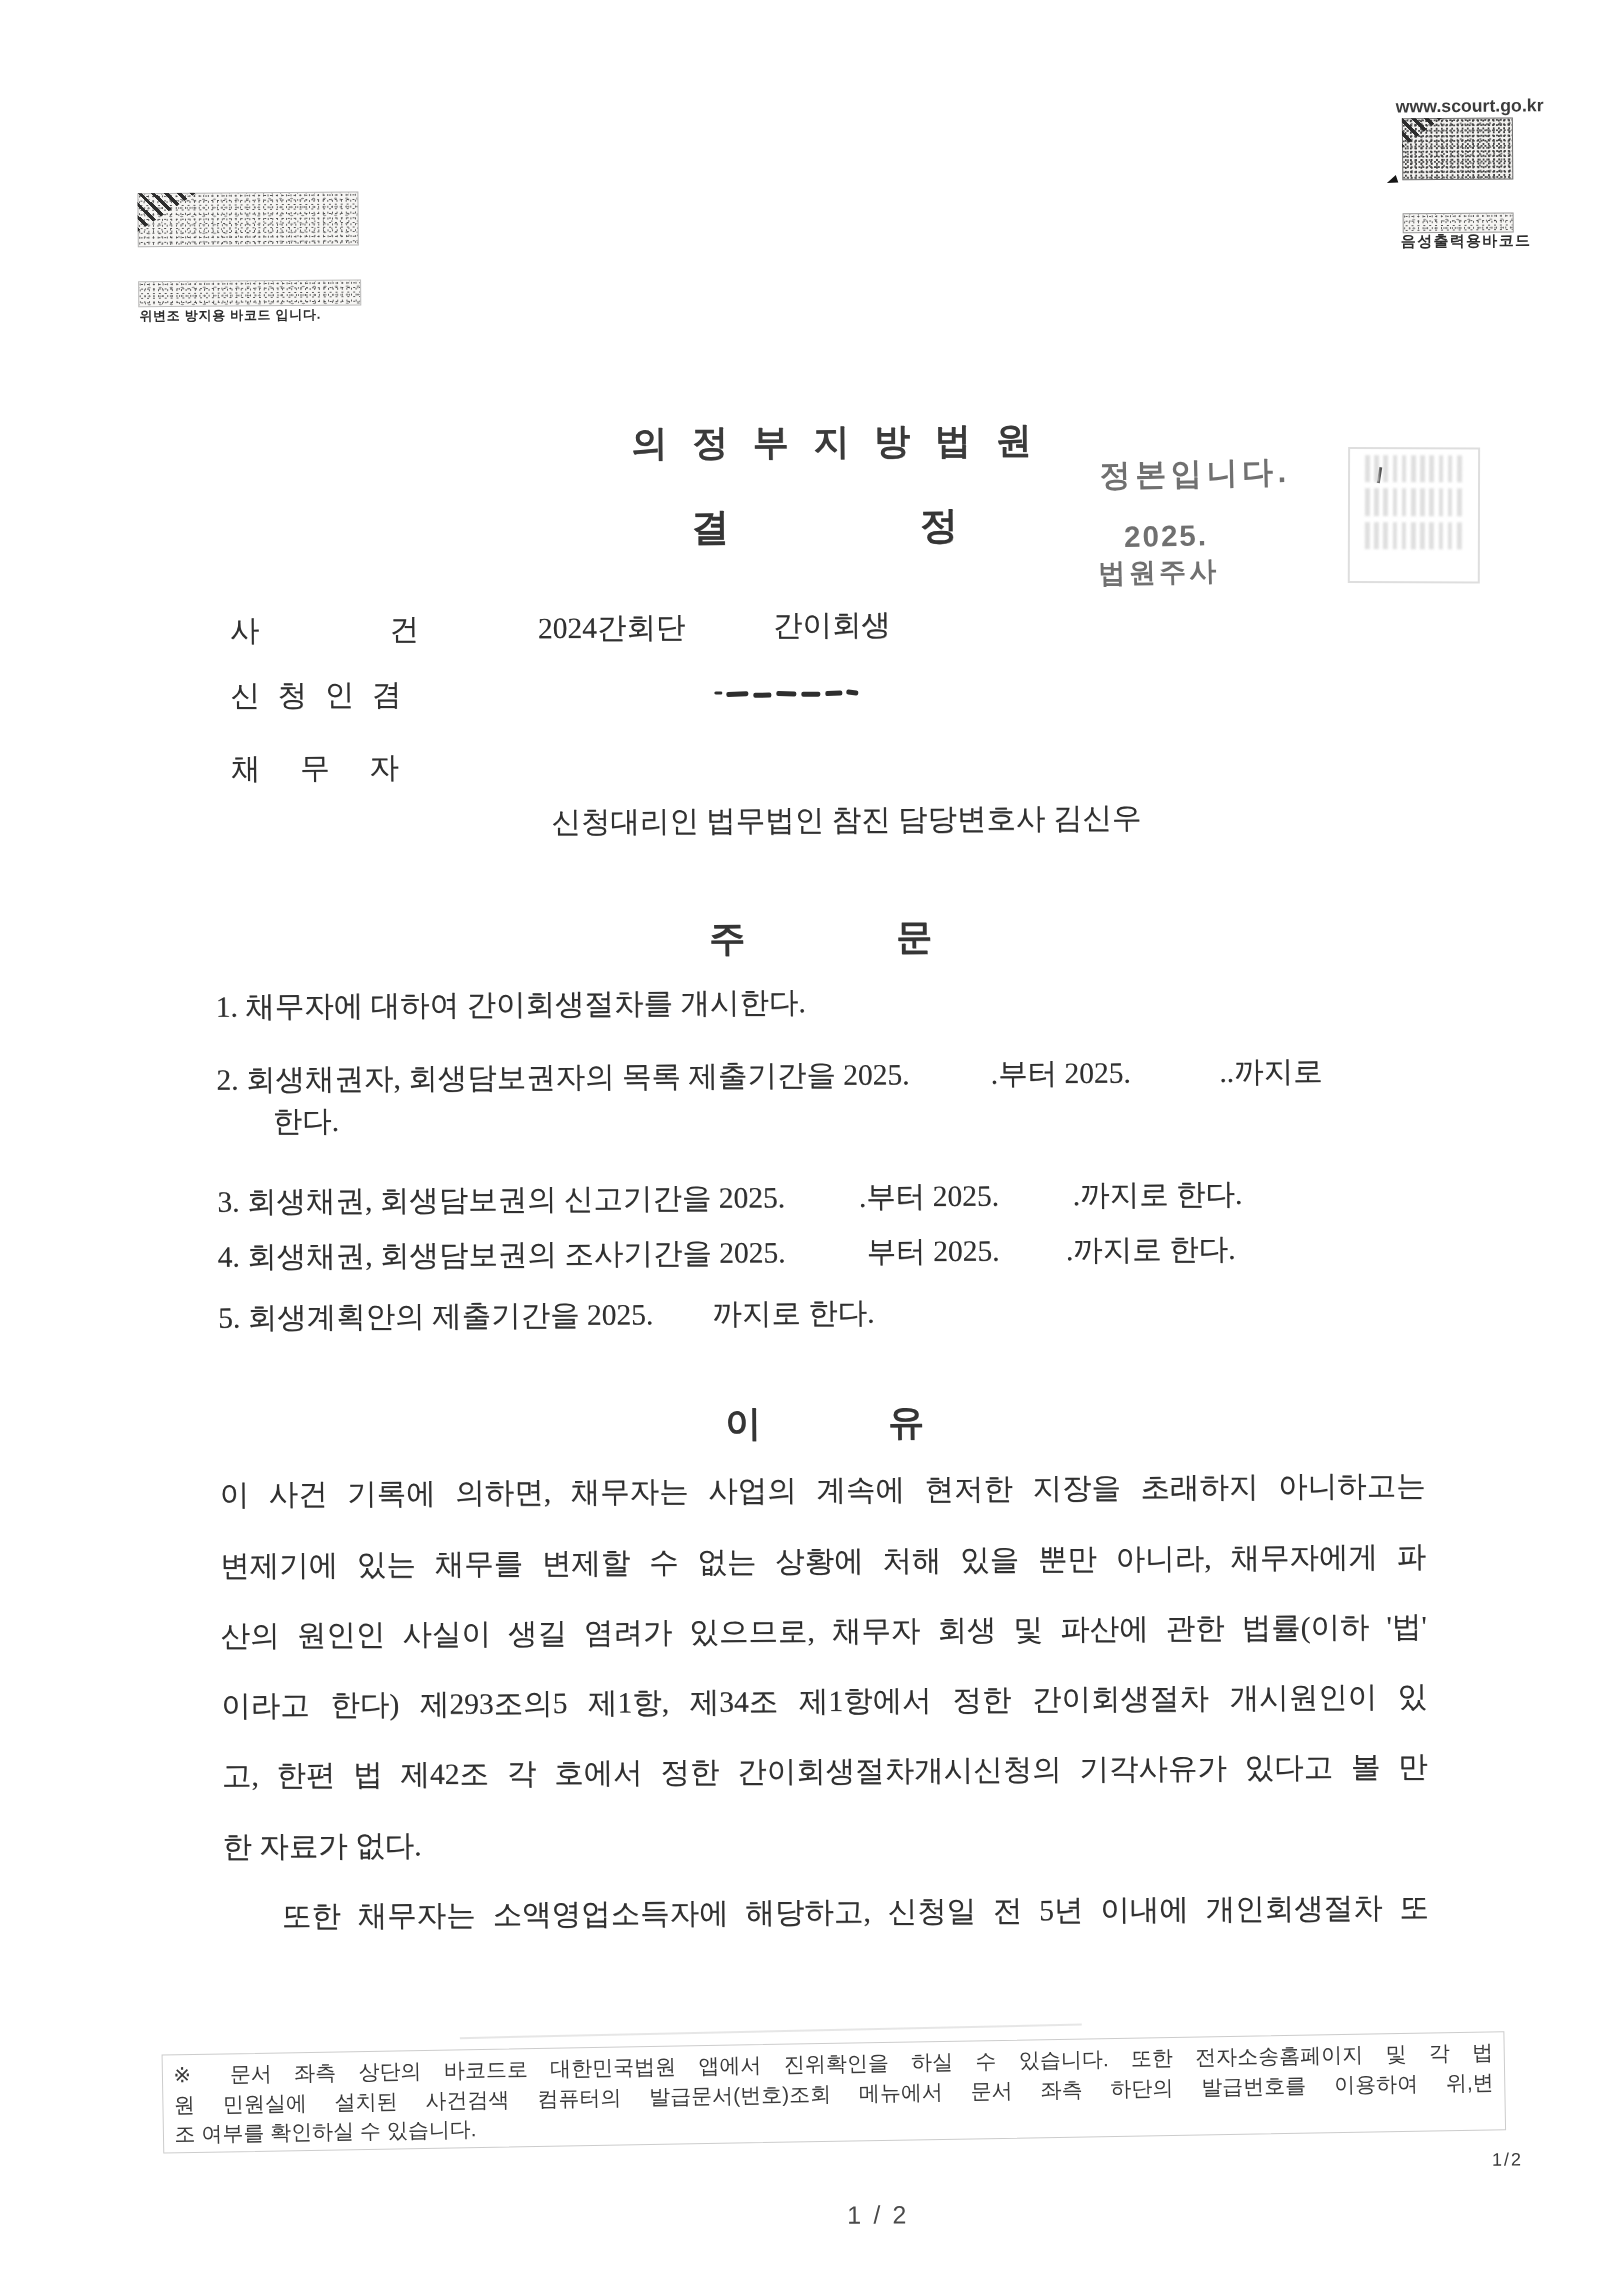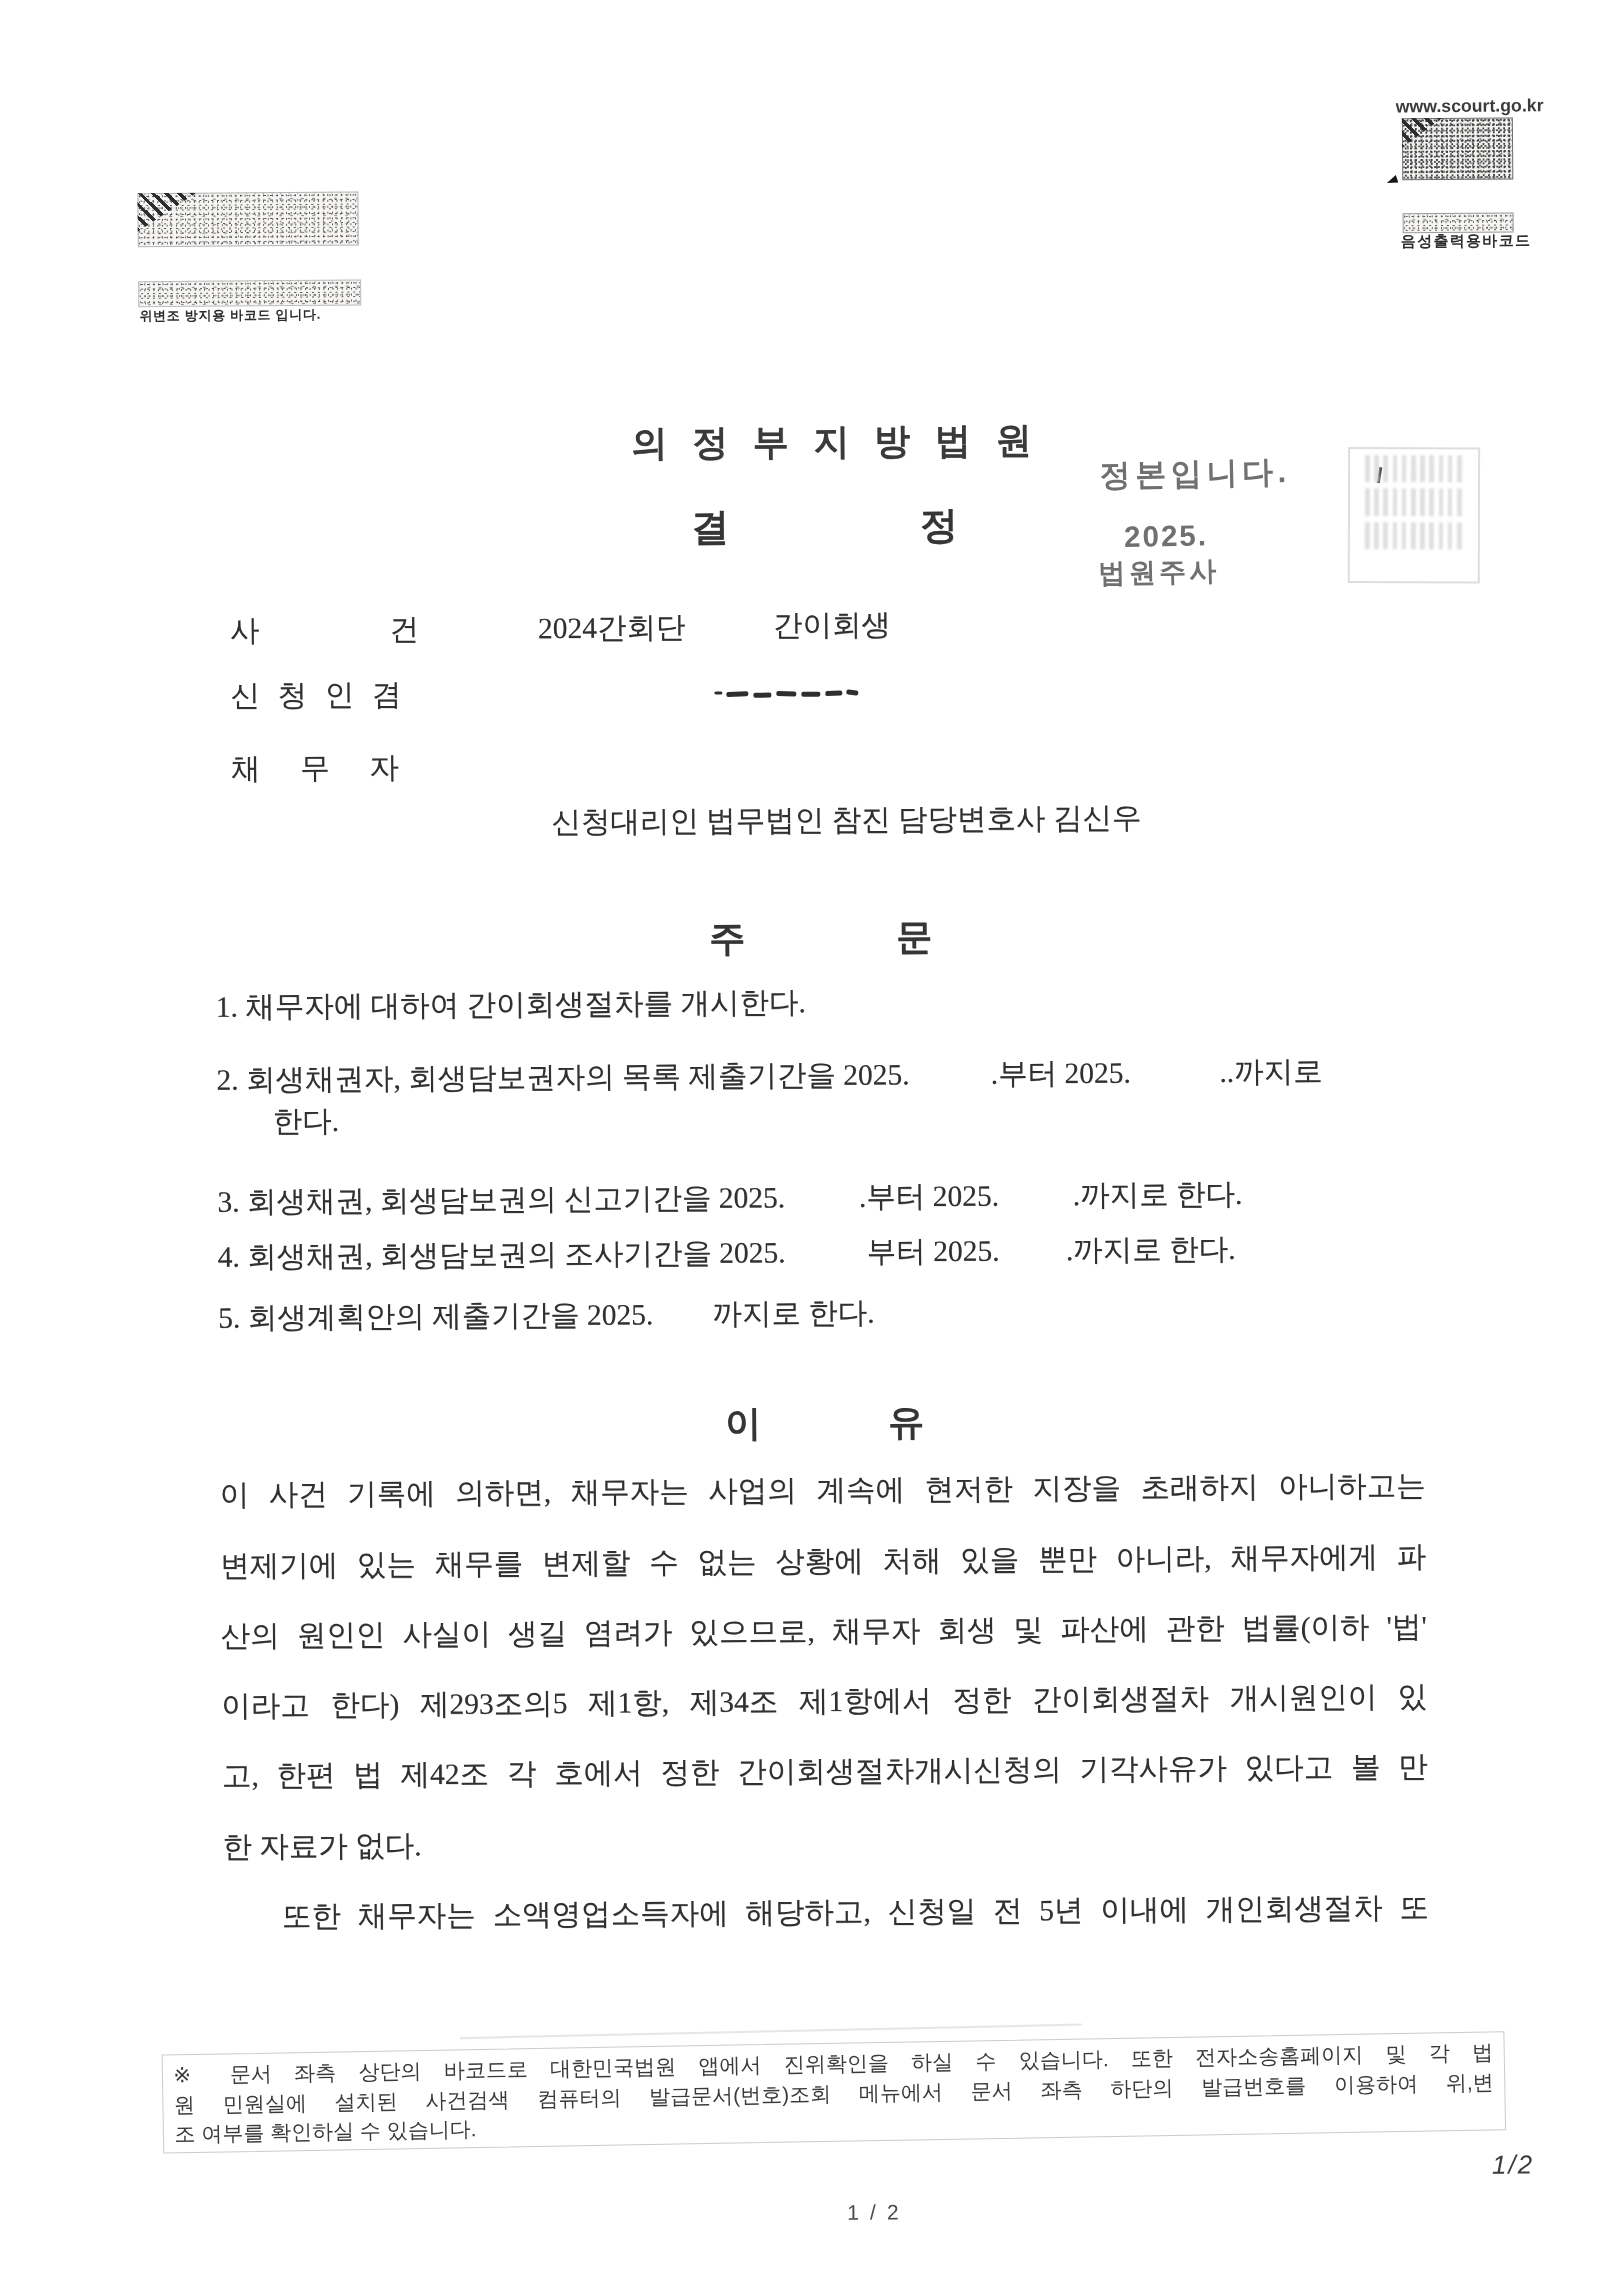--- a/index.html
+++ b/index.html
@@ -105,22 +105,22 @@
   .r4{top:1752px;} .r5{top:1823px;} .r6{top:1893px;box-sizing:border-box;padding-left:59px;}
 
   
   .footer-box{left:154px;top:2043px;width:1343px;height:99px;
     border:1.3px solid #cccccc;transform:rotate(-0.55deg);
     box-sizing:border-box;padding:5.2px 10.5px 0 10.5px;background:#fff;}
   .footer-line{font-size:21px;line-height:29.5px;color:#3a3a3a;
     font-family:"Liberation Sans","DejaVu Sans",sans-serif;}
   .smudge{left:452px;top:2030px;width:622px;height:2px;background:#9a9a9a;
     opacity:.25;transform:rotate(-0.8deg);}
-  .pn-center{left:838px;top:2201px;font-size:21px;color:#4a4a4a;letter-spacing:2.6px;}
-  .pn-right{left:1483px;top:2155px;font-size:26px;color:#3b3b3b;letter-spacing:2px;font-style:italic;}
+  .pn-center{left:838px;top:2201px;font-size:25px;color:#4a4a4a;letter-spacing:2.6px;}
+  .pn-right{left:1483px;top:2155px;font-size:18px;color:#3b3b3b;letter-spacing:2px;}
 </style>
 </head>
 <body>
 
 <div class="sheet">
   <div class="tilt">
 
     <div class="abs speckle bc-block1">
       <div class="corner-stripes"></div>
     </div>

